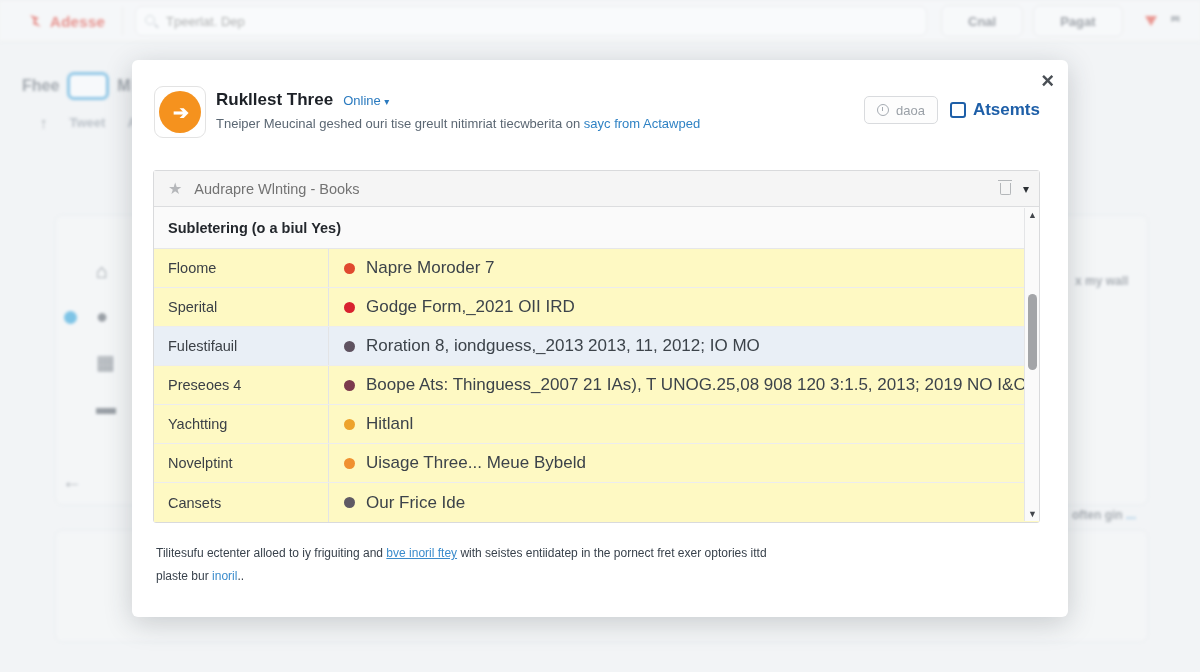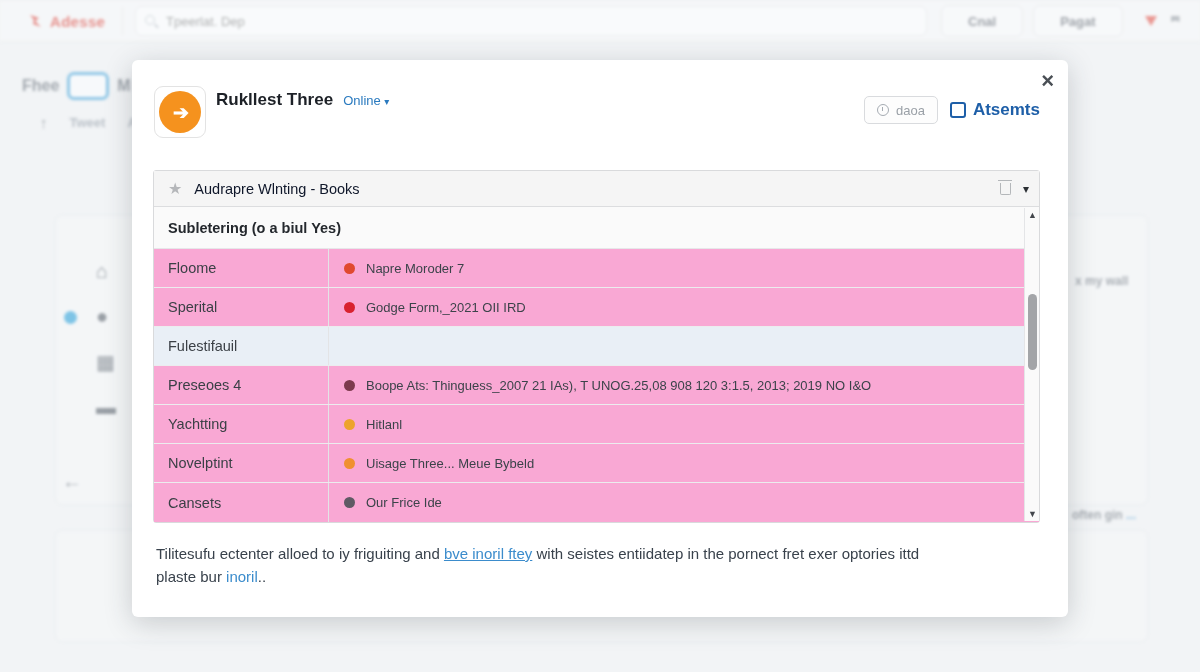--- a/index.html
+++ b/index.html
@@ -81,47 +81,47 @@
   .attempts { display:flex; align-items:center; gap:7px; }
   .checkbox { width:16px; height:16px; border:2px solid #1e5fa8; border-radius:3px; background:#fff; }
   .attempts-label { color:#1e5fa8; font-size:17px; font-weight:bold; }
 
   
   .table { position:absolute; left:21px; top:110px; width:887px;
     border:1px solid #d9dadc; border-radius:3px; background:#fff; }
   .table-header { height:36px; background:#f5f5f5; border-bottom:1px solid #dcdddf;
     display:flex; align-items:center; padding:0 10px 0 14px; }
   .star-glyph { color:#b5b7ba; font-size:16px; margin-right:12px; }
-  .table-title { font-size:14.5px; color:#0f172a; }
+  .table-title { font-size:14.5px; color:#737373; }
   .table-header-actions { margin-left:auto; display:flex; align-items:center; gap:12px; }
   .trash-glyph { width:11px; height:12px; border:1.5px solid #b4b7ba; border-top:none; border-radius:0 0 2px 2px; position:relative; }
   .trash-glyph::before { content:""; position:absolute; left:-3px; top:-3px; width:14px; height:1.5px; background:#b4b7ba; }
   .header-caret { font-size:12px; color:#2b2f34; }
   .table-subheader { height:42px; background:#fafafa; border-bottom:1px solid #e6e7e9;
     display:flex; align-items:center; padding-left:14px; font-size:14.5px; font-weight:bold; color:#24282d; }
   .rows { position:relative; }
-  .row { height:39px; display:flex; align-items:stretch; border-bottom:1px solid #ececee; background:#f9a8d4; }
+  .row { height:39px; display:flex; align-items:stretch; border-bottom:1px solid #ececee; background:#fef9c3; }
   .row:last-child { border-bottom:none; }
   .row.highlight { background:#e9eff6; }
   .cell-label { width:175px; flex:0 0 175px; display:flex; align-items:center; padding-left:14px;
     border-right:1px solid #e3e4e6; font-size:14.5px; color:#3b4046; }
   .cell-value { flex:1; display:flex; align-items:center; padding-left:15px; overflow:hidden; }
   .dot { width:11px; height:11px; border-radius:50%; flex:0 0 11px; margin-right:11px; }
-  .value-text { font-size:13px; color:#3c434a; white-space:nowrap; overflow:hidden; }
+  .value-text { font-size:17px; color:#3c434a; white-space:nowrap; overflow:hidden; }
 
   .scrollbar { position:absolute; right:0; top:37px; bottom:1px; width:15px;
     background:#fafafa; border-left:1px solid #e4e5e7; }
   .scroll-arrow { position:absolute; left:0; width:15px; height:14px; text-align:center;
     font-size:9px; color:#43474c; line-height:14px; }
   .scroll-arrow.up { top:0; } .scroll-arrow.down { bottom:0; }
   .scroll-thumb { position:absolute; left:3px; top:86px; width:9px; height:76px;
     background:#a3a5a8; border-radius:5px; }
 
   .modal-footer { position:absolute; left:24px; top:482px; width:880px;
-    font-size:15px; color:#39424c; line-height:23px; }
+    font-size:12px; color:#39424c; line-height:23px; }
   .modal-footer a.u { color:#3b8ccc; text-decoration:underline; }
   .modal-footer a.p { color:#3b8ccc; text-decoration:none; }
 </style>
 </head>
 <body>
 
 <div class="backdrop">
 
   <div class="bg-card-top"></div>
   <div class="bg-card-bottom"></div>
@@ -184,20 +184,23 @@
       <span class="avatar-arrow">➔</span>
     </div>
   </div>
 
   <div class="title-row">
     <span class="modal-title">Rukllest Three</span>
     <span class="status-link">
       <span>Online</span>
       <span class="status-caret">▾</span>
     </span>
+  </div>
+  <div class="subtitle">
+    <span>Tneiper Meucinal geshed ouri tise greult nitimriat tiecwberita on </span><a href="#">sayc from Actawped</a>
   </div>
 
   <div class="modal-actions">
     <button class="history-btn">
       <span class="clock-glyph"></span>
       <span>daoa</span>
     </button>
     <span class="attempts">
       <span class="checkbox"></span>
       <span class="attempts-label">Atsemts</span>
@@ -224,20 +227,24 @@
         </div>
         <div class="row">
           <div class="cell-label">Sperital</div>
           <div class="cell-value">
             <span class="dot" style="background: rgb(216, 34, 47);"></span>
             <span class="value-text">Godge Form,_2021 OII IRD</span>
           </div>
         </div>
         <div class="row highlight">
           <div class="cell-label">Fulestifauil</div>
+          <div class="cell-value">
+            <span class="dot" style="background: rgb(95, 82, 96);"></span>
+            <span class="value-text">Roration 8, iondguess,_2013 2013, 11, 2012; IO MO</span>
+          </div>
         </div>
         <div class="row">
           <div class="cell-label">Preseoes 4</div>
           <div class="cell-value">
             <span class="dot" style="background: rgb(124, 58, 77);"></span>
             <span class="value-text">Boope Ats: Thinguess_2007 21 IAs), T UNOG.25,08 908 120 3:1.5, 2013; 2019 NO I&amp;O</span>
           </div>
         </div>
         <div class="row">
           <div class="cell-label">Yachtting</div>

